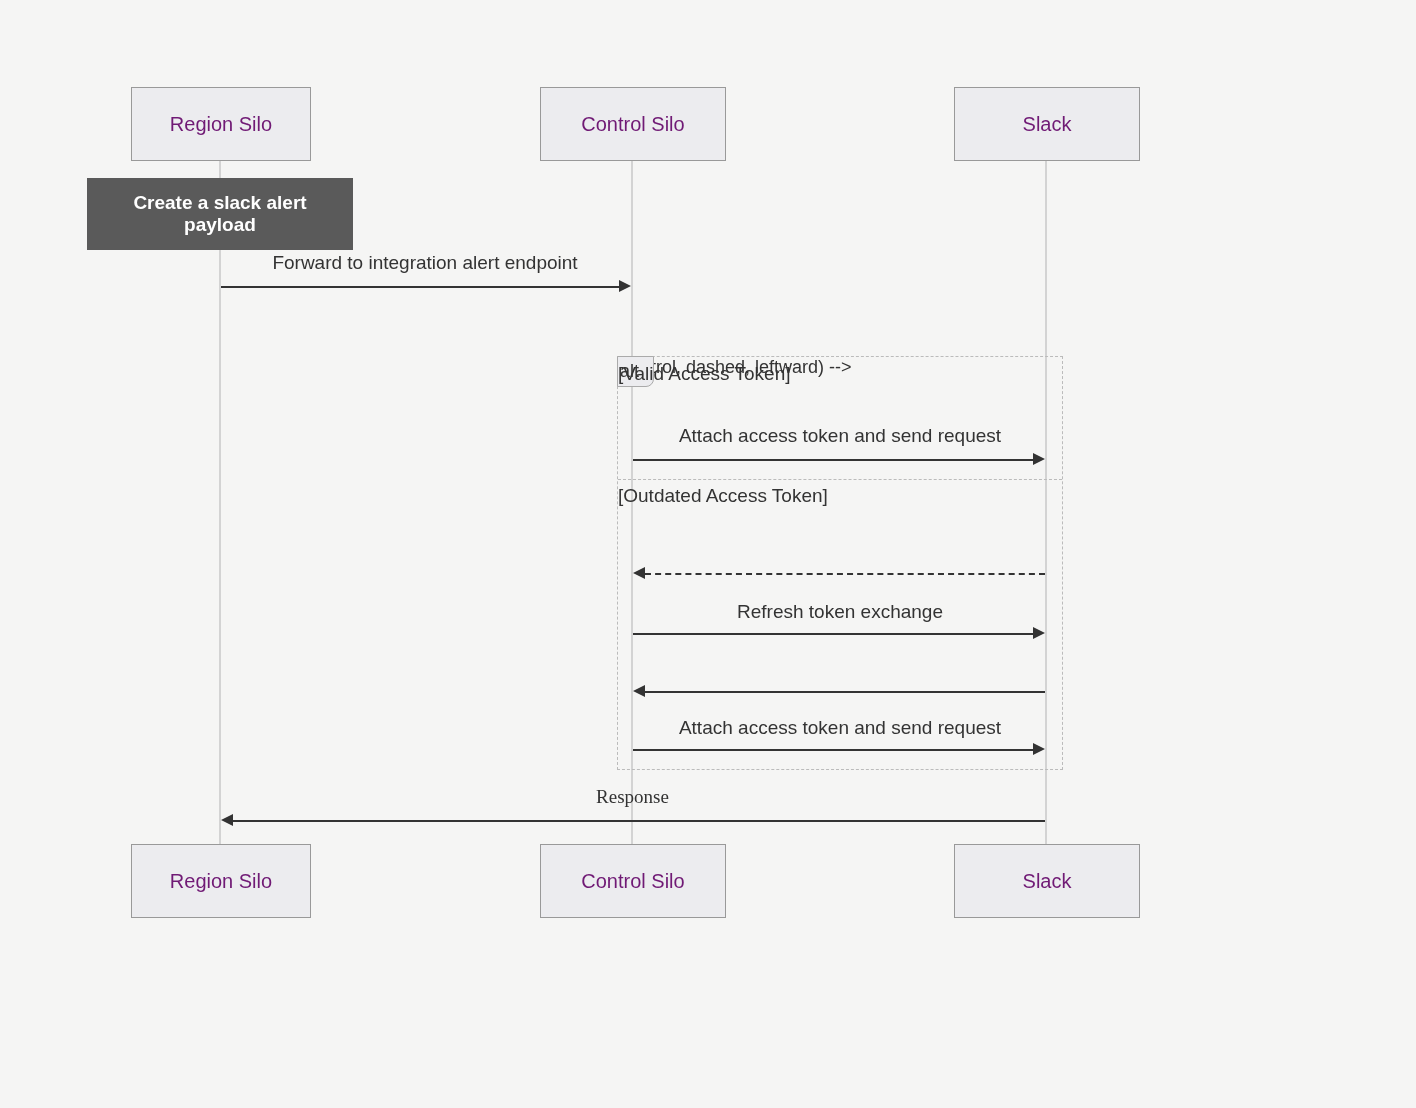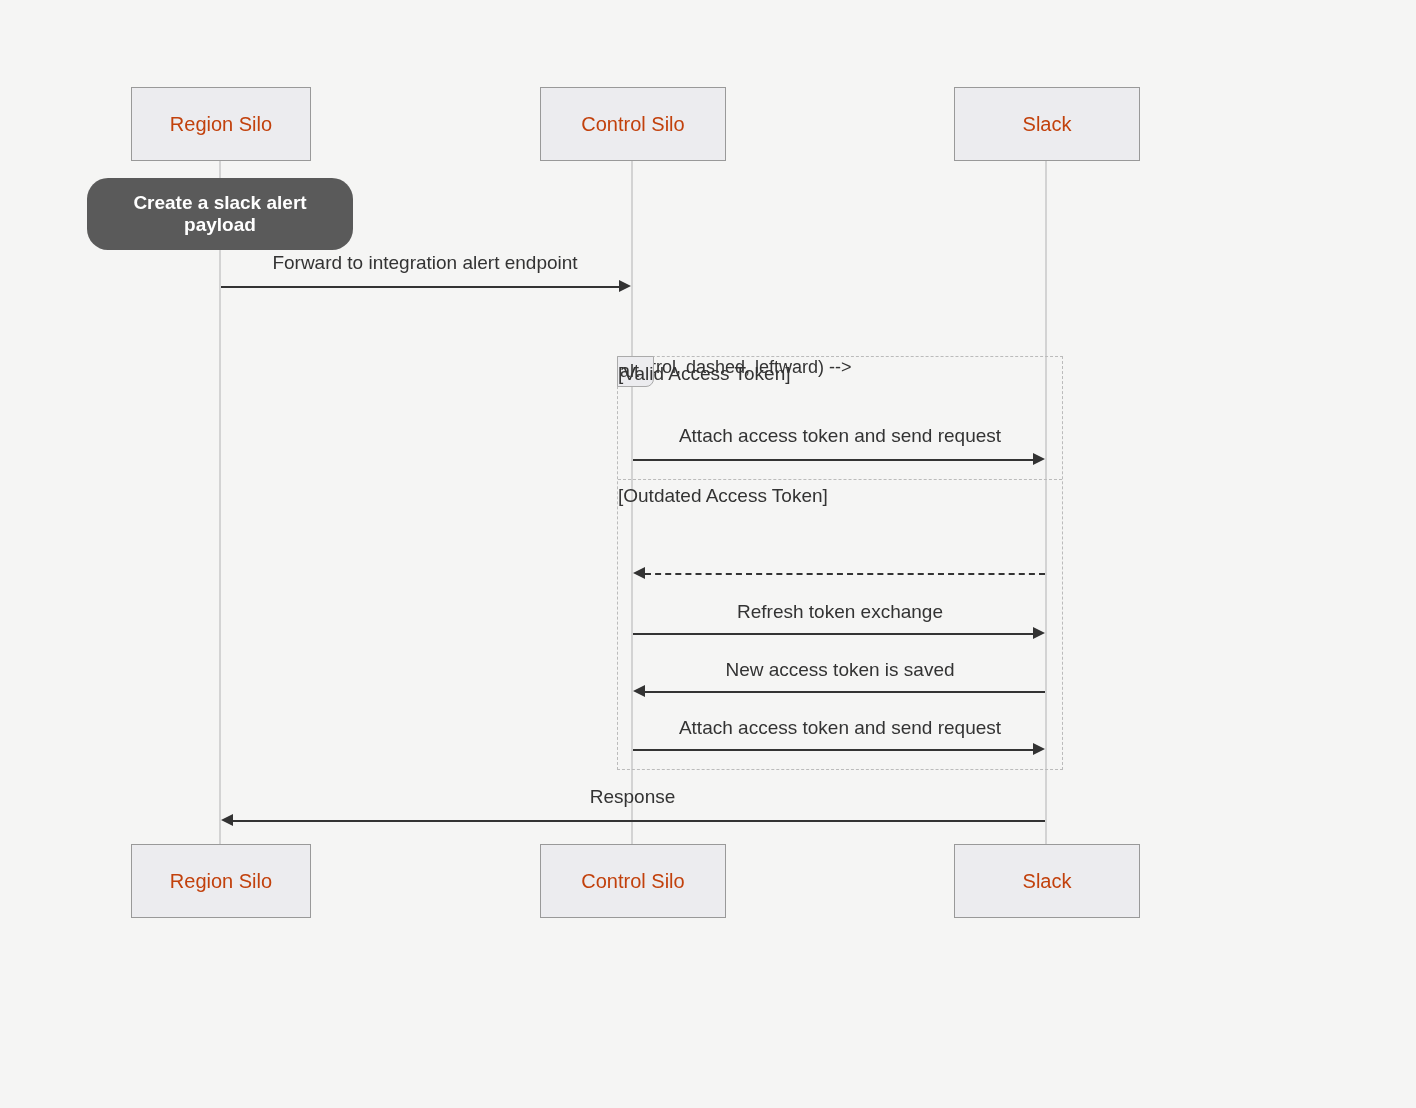--- a/index.html
+++ b/index.html
@@ -22,38 +22,37 @@
   .pbox {
     position: absolute;
     background: #ececef;
     border: 1px solid #999;
     text-align: center;
     line-height: 1.2;
     display: flex;
     align-items: center;
     justify-content: center;
     font-size: 20px;
-    color: #c2410c;
+    color: #701a75;
   }
   
   .lifeline {
     position: absolute;
     width: 2px;
     background: #d3d3d3;
   }
   
   .note {
     position: absolute;
     background: #5a5a5a;
     color: #fff;
     font-weight: 600;
     font-size: 19px;
     padding: 14px 18px;
     text-align: center;
-    border-radius: 21px;
   }
   
   .alt-frame {
     position: absolute;
     border: 1px dashed #bbb;
     background: transparent;
   }
   .alt-tag {
     position: absolute;
     background: #ececef;
@@ -163,35 +162,32 @@
     <div class="arrowhead left" style="left:15px; top:210px;"></div>
 
     
     <div class="msg-label" style="left:0px; top:244px; width:444px; text-align:center;">
       <span>Refresh token exchange</span>
     </div>
     <div class="arrow-line" style="left:15px; top:276px; width:400px;"></div>
     <div class="arrowhead right" style="left:415px; top:270px;"></div>
 
     
-    <div class="msg-label" style="left:0px; top:302px; width:444px; text-align:center;">
-      <span>New access token is saved</span>
-    </div>
     <div class="arrow-line" style="left:27px; top:334px; width:400px;"></div>
     <div class="arrowhead left" style="left:15px; top:328px;"></div>
 
     
     <div class="msg-label" style="left:0px; top:360px; width:444px; text-align:center;">
       <span>Attach access token and send request</span>
     </div>
     <div class="arrow-line" style="left:15px; top:392px; width:400px;"></div>
     <div class="arrowhead right" style="left:415px; top:386px;"></div>
   </div>
 
-  <div class="msg-label" style="left:220px; top:786px; width:825px; text-align:center;">
+  <div class="msg-label" style="left:220px; top:786px; width:825px; text-align:center;font-family:Liberation Serif, serif;">
     <span>Response</span>
   </div>
   <div class="arrow-line" style="left:233px; top:820px; width:812px;"></div>
   <div class="arrowhead left" style="left:221px; top:814px;"></div>
 
   <div class="pbox" style="left:131px; top:844px; width:178px; height:72px;">
     <span>Region Silo</span>
   </div>
   <div class="pbox" style="left:540px; top:844px; width:184px; height:72px;">
     <span>Control Silo</span>

